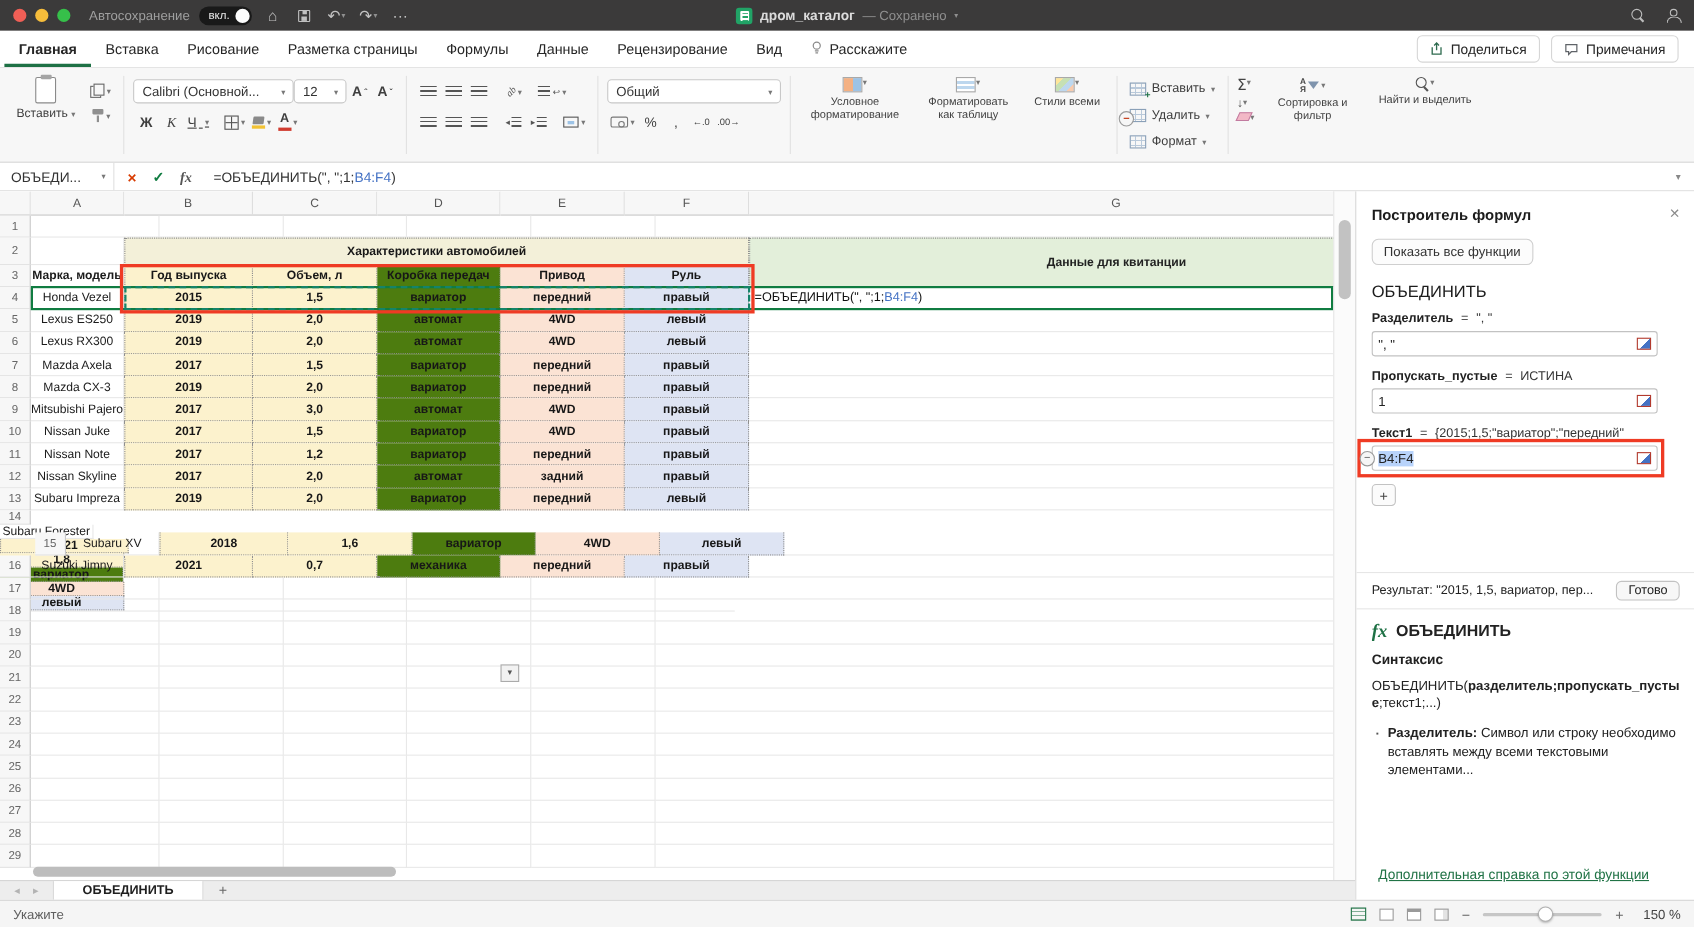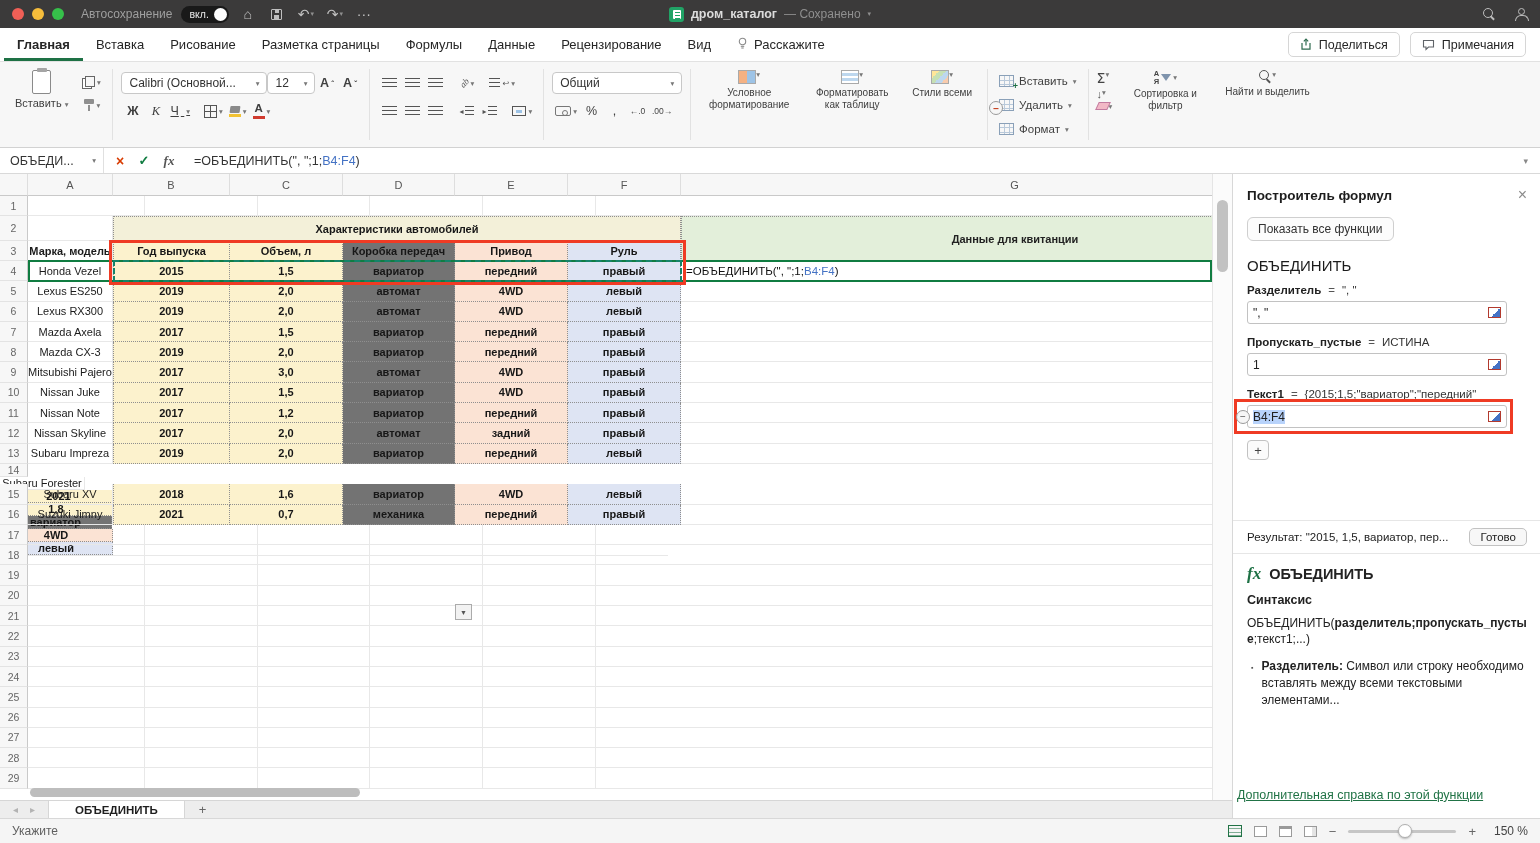--- a/index.html
+++ b/index.html
@@ -107,21 +107,21 @@
 #grid{position:relative;width:1212px;height:626px;overflow:hidden;background:#fff;flex:none}
 .grow{display:flex;width:1349px}
 .hcell{flex:none;background:#f7f7f7;border-right:1px solid #dedede;border-bottom:1px solid #c9c9c9;display:flex;align-items:center;justify-content:center;font-size:11px;color:#565656}
 .ncell{flex:none;width:28px;background:#f7f7f7;border-right:1px solid #c9c9c9;border-bottom:1px solid #e3e3e3;display:flex;align-items:center;justify-content:center;font-size:10.5px;color:#666}
 .cell{flex:none;border-right:1px solid #e8e8e8;border-bottom:1px solid #e8e8e8;display:flex;align-items:center;justify-content:center;font-size:11px;color:#1b1b1b;overflow:hidden;white-space:nowrap}
 .gcell{flex:none;width:668px;border-bottom:1px solid #e8e8e8;display:flex;align-items:center;font-size:11.5px;color:#111;padding-left:5px;white-space:pre;overflow:hidden}
 .tc{flex:none;border-right:1px dotted #8f8f8f;border-bottom:1px dotted #8f8f8f;display:flex;align-items:center;justify-content:center;font-size:11px;color:#171717;overflow:hidden;white-space:nowrap}
 .bl{border-left:1px dotted #8f8f8f}
 .bt{border-top:1px dotted #8f8f8f}
 .bold{font-weight:bold}
-.by{background:#fcf2cd}.dy{background:#737373}.ep{background:#fbe3d4}.fb2{background:#dee4f3}
+.by{background:#fcf2cd}.dy{background:#4d7c0f}.ep{background:#fbe3d4}.fb2{background:#dee4f3}
 .m-title{background:#f3f0d9}
 .g-merged{flex:none;width:668px;height:45px;background:#e3efda;border:1px dotted #8f8f8f;display:flex;align-items:center;justify-content:center;font-weight:bold;font-size:11px;position:relative;z-index:1}
 .gghost{flex:none;width:668px}
 .ov{position:absolute;pointer-events:none}
 .ov-green{border:2px solid #107c41;z-index:5}
 .ov-ants{border:2px dashed #15836a;z-index:6}
 .ov-red{border:3px solid #ef3b24;z-index:7}
 .dd-btn{position:absolute;width:17px;height:16px;background:#f2f2f2;border:1px solid #ababab;display:flex;align-items:center;justify-content:center;font-size:7px;color:#555;z-index:2}
 .hthumb{position:absolute;left:30px;bottom:3px;width:330px;height:9px;border-radius:5px;background:#bdbdbd;z-index:8}
 .vscroll{flex:none;width:20px;height:626px;background:#fbfbfb;border-left:1px solid #e5e5e5;position:relative}
@@ -153,21 +153,21 @@
 .p-done{margin-left:auto;border:1px solid #c2c2c2;border-radius:5px;background:#f7f7f7;font-size:11.5px;padding:2px 10px;font-family:inherit;color:#222}
 .p-doc{padding-top:10px;height:196px;overflow:hidden}
 .p-fx{display:flex;align-items:center;gap:8px;margin-bottom:9px}
 .fxg{font-family:"Liberation Serif",serif;font-style:italic;font-weight:bold;font-size:17px;color:#1e7145}
 .fxn{font-weight:bold;font-size:14.5px}
 .p-desc{line-height:1.4;margin-bottom:15px;color:#222}
 .p-syn-t{font-weight:bold;margin-bottom:8px;font-size:12.5px}
 .p-syn{line-height:1.35;word-break:break-all;margin-bottom:11px}
 .p-bullet{display:flex;gap:8px;line-height:1.4;padding-left:4px}
 .bdot{font-size:7px;margin-top:5px;color:#555}
-.p-link{position:absolute;left:4px;bottom:16px;color:#217346;text-decoration:underline;font-size:12.5px;cursor:pointer}
+.p-link{position:absolute;left:20px;bottom:16px;color:#217346;text-decoration:underline;font-size:12.5px;cursor:pointer}
 
 
 .sheetbar{position:absolute;left:0;top:800px;width:1232px;height:18px;background:#ededed;border-top:1px solid #d6d6d6;display:flex;align-items:stretch;font-size:11.5px;color:#444}
 .sb-nav{display:flex;align-items:center;gap:12px;padding:0 13px;color:#b3b3b3;font-size:10px}
 .sheet-tab{background:#fff;display:flex;align-items:center;padding:0 26px;font-weight:bold;border-left:1px solid #d6d6d6;border-right:1px solid #d6d6d6;color:#1f1f1f}
 .sb-add{display:flex;align-items:center;padding:0 14px;color:#666;font-size:13px}
 .statusbar{position:absolute;left:0;right:0;bottom:0;height:25px;background:#f5f5f5;border-top:1px solid #d8d8d8;display:flex;align-items:center;font-size:12px;color:#5f5f5f;padding:0 12px}
 .sb-right{margin-left:auto;display:flex;align-items:center;gap:12px}
 .i-sheet{width:14px;height:12px;border:1px solid #217346;background:repeating-linear-gradient(to bottom,transparent 0 2.5px,rgba(33,115,70,.55) 2.5px 3.5px)}
 .i-view{width:13px;height:11px;border:1px solid #9a9a9a;background:#fff}
@@ -364,21 +364,21 @@
           </div>
         <div class="rbtn" style="margin-left:8px">
             <span class="i-merge"></span>
             <span class="chev">▾</span>
           </div>
       </div>
     </div>
     <div class="vsep"></div>
 
     <div class="rcol" style="padding-top:4px">
-      <div class="rsel" style="width:130px">
+      <div class="rsel" style="width:158px">
           <span>Общий</span>
           <span class="chev">▾</span>
         </div>
       <div class="rrow">
         <div class="rbtn">
             <span class="i-money"></span>
             <span class="chev">▾</span>
           </div>
         <div class="rbtn">%</div>
         <div class="rbtn">,</div>
@@ -623,21 +623,21 @@
         <div class="grow" style="height: 20.3px; flex-direction: column;">
           <div class="ncell">14</div>
           <div class="cell" style="width: 85px;">Subaru Forester</div>
           <div class="tc bold by bl" style="width: 117px;">2021</div>
           <div class="tc bold by" style="width: 113px;">1,8</div>
           <div class="tc bold dy" style="width: 112px;">вариатор</div>
           <div class="tc bold ep" style="width: 113px;">4WD</div>
           <div class="tc bold fb2" style="width: 113px;">левый</div>
           <div class="gcell"></div>
         </div>
-        <div class="grow" style="height: 20.3px;">
+        <div class="grow" style="height: 20.3px; padding-left: 32px;">
           <div class="ncell">15</div>
           <div class="cell" style="width: 85px;">Subaru XV</div>
           <div class="tc bold by bl" style="width: 117px;">2018</div>
           <div class="tc bold by" style="width: 113px; text-align: right;">1,6</div>
           <div class="tc bold dy" style="width: 112px;">вариатор</div>
           <div class="tc bold ep" style="width: 113px;">4WD</div>
           <div class="tc bold fb2" style="width: 113px;">левый</div>
           <div class="gcell"></div>
         </div>
         <div class="grow" style="height: 20.3px;">

